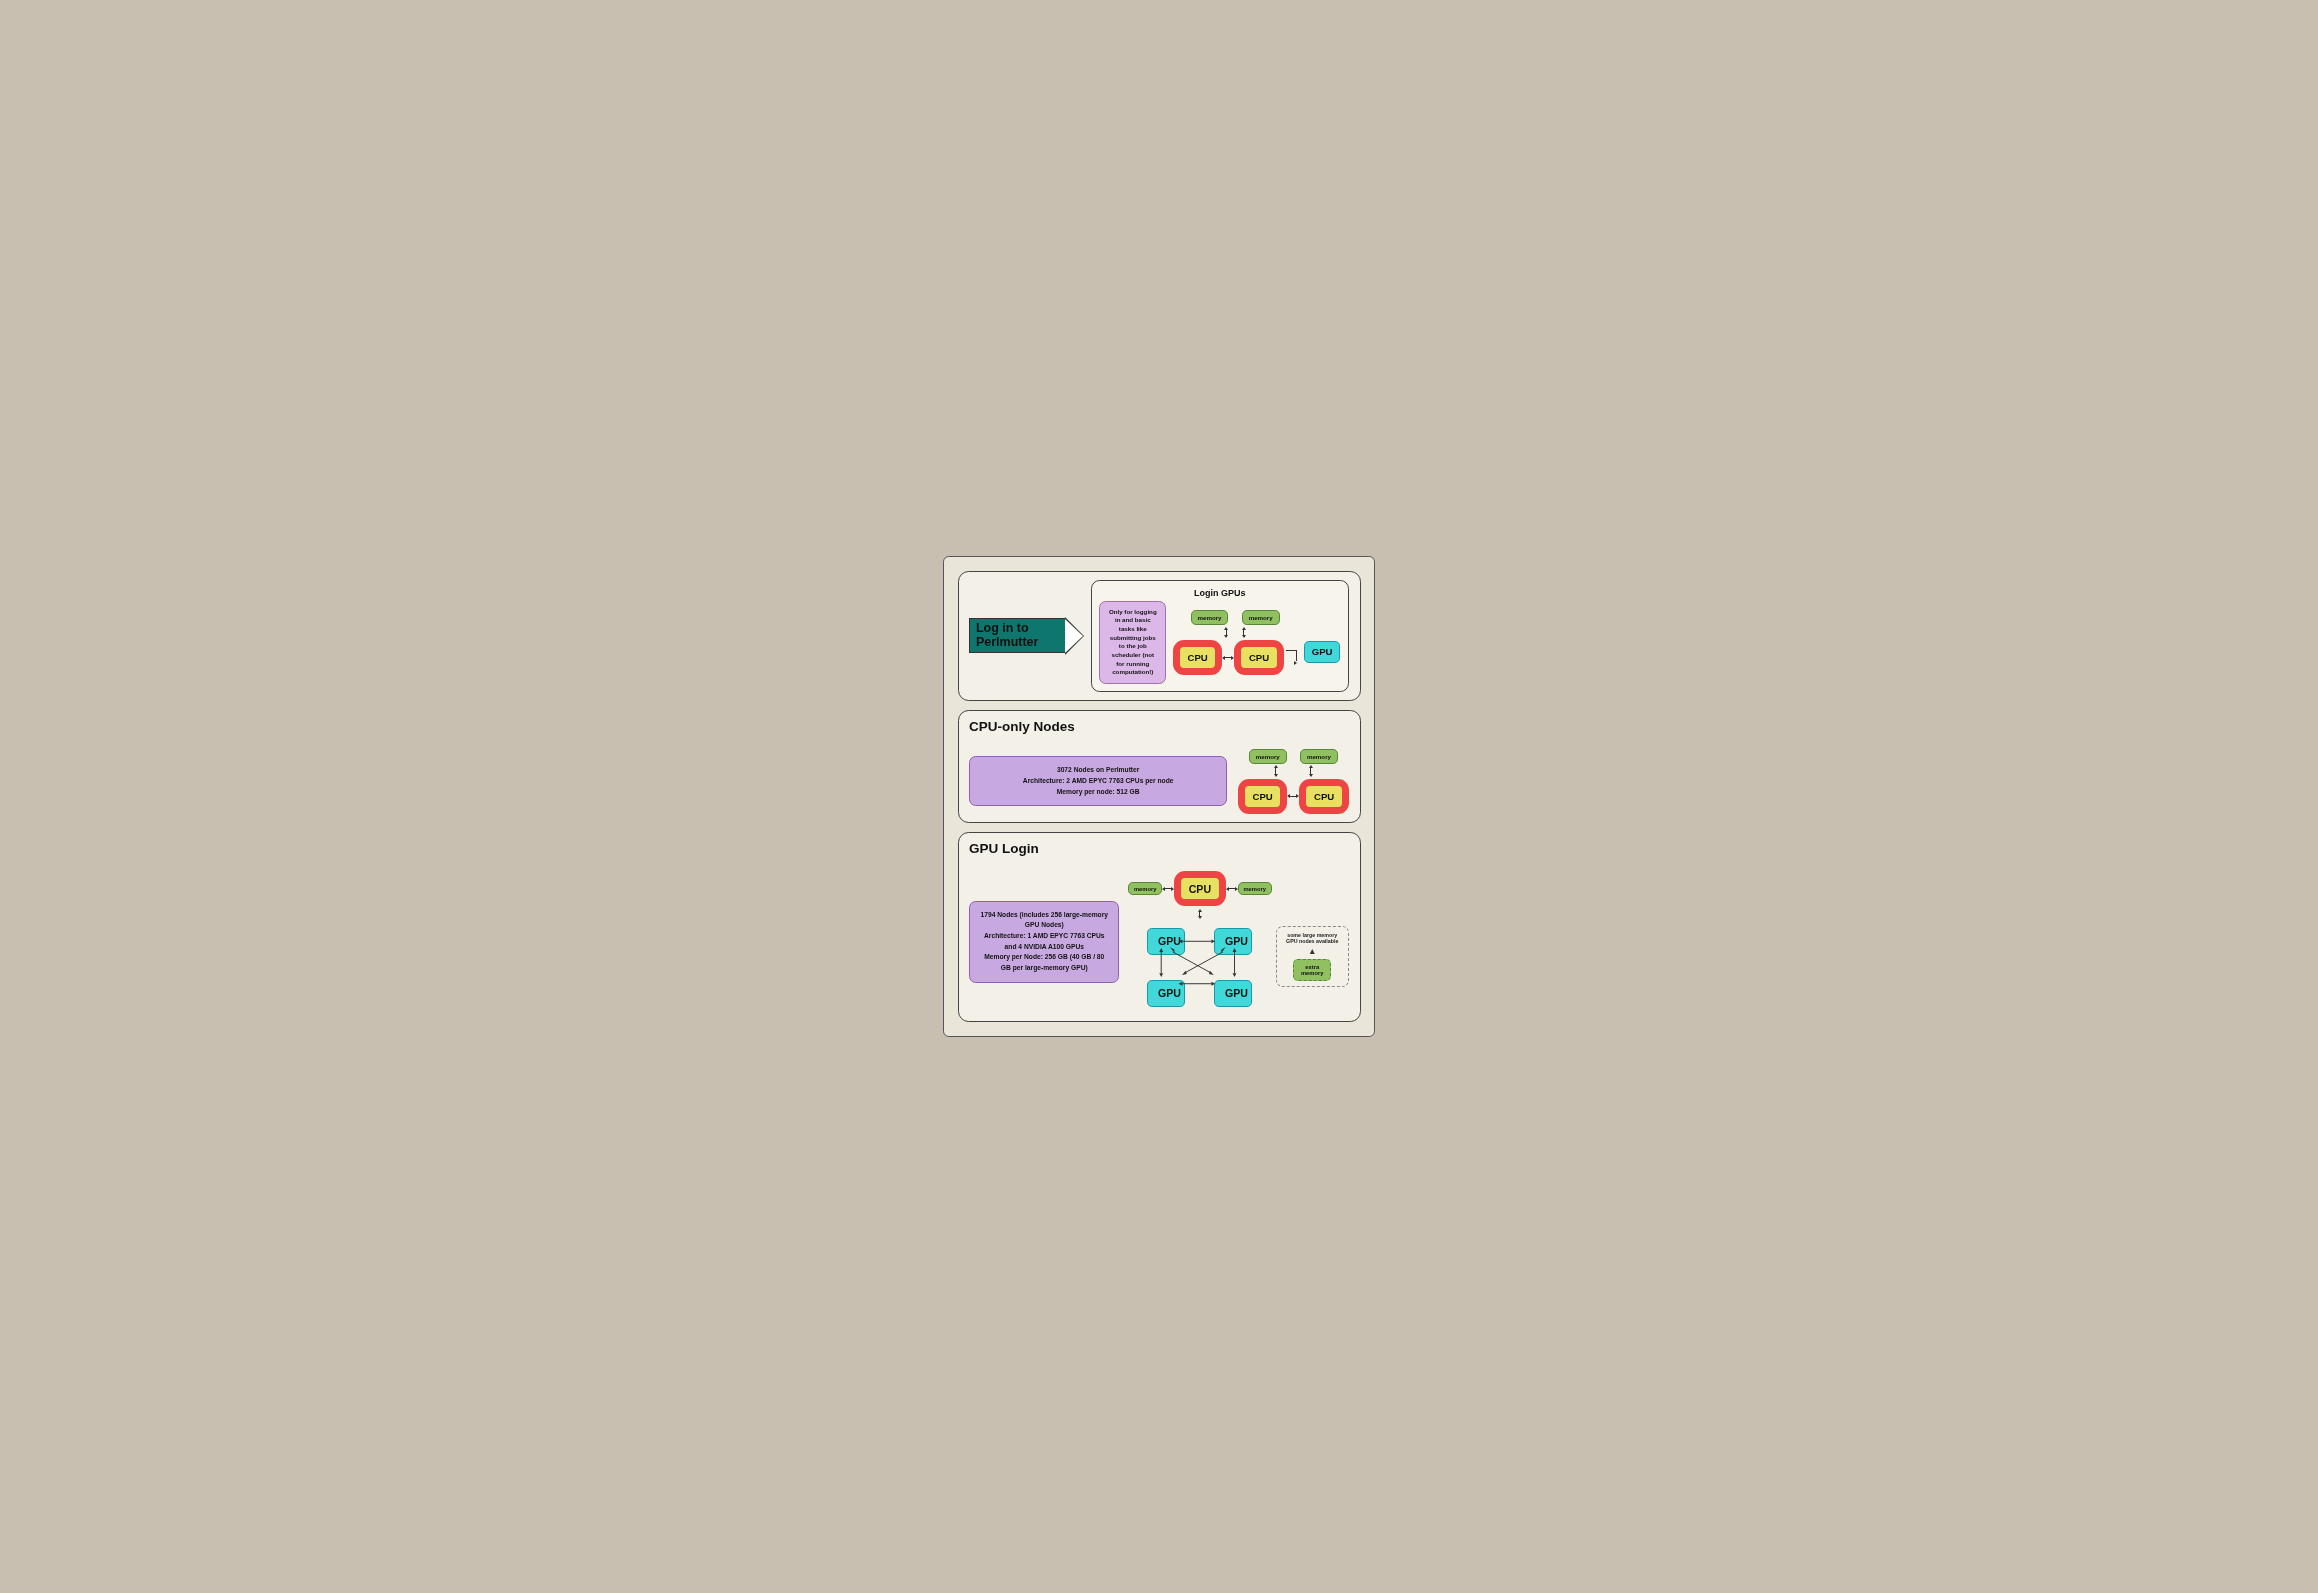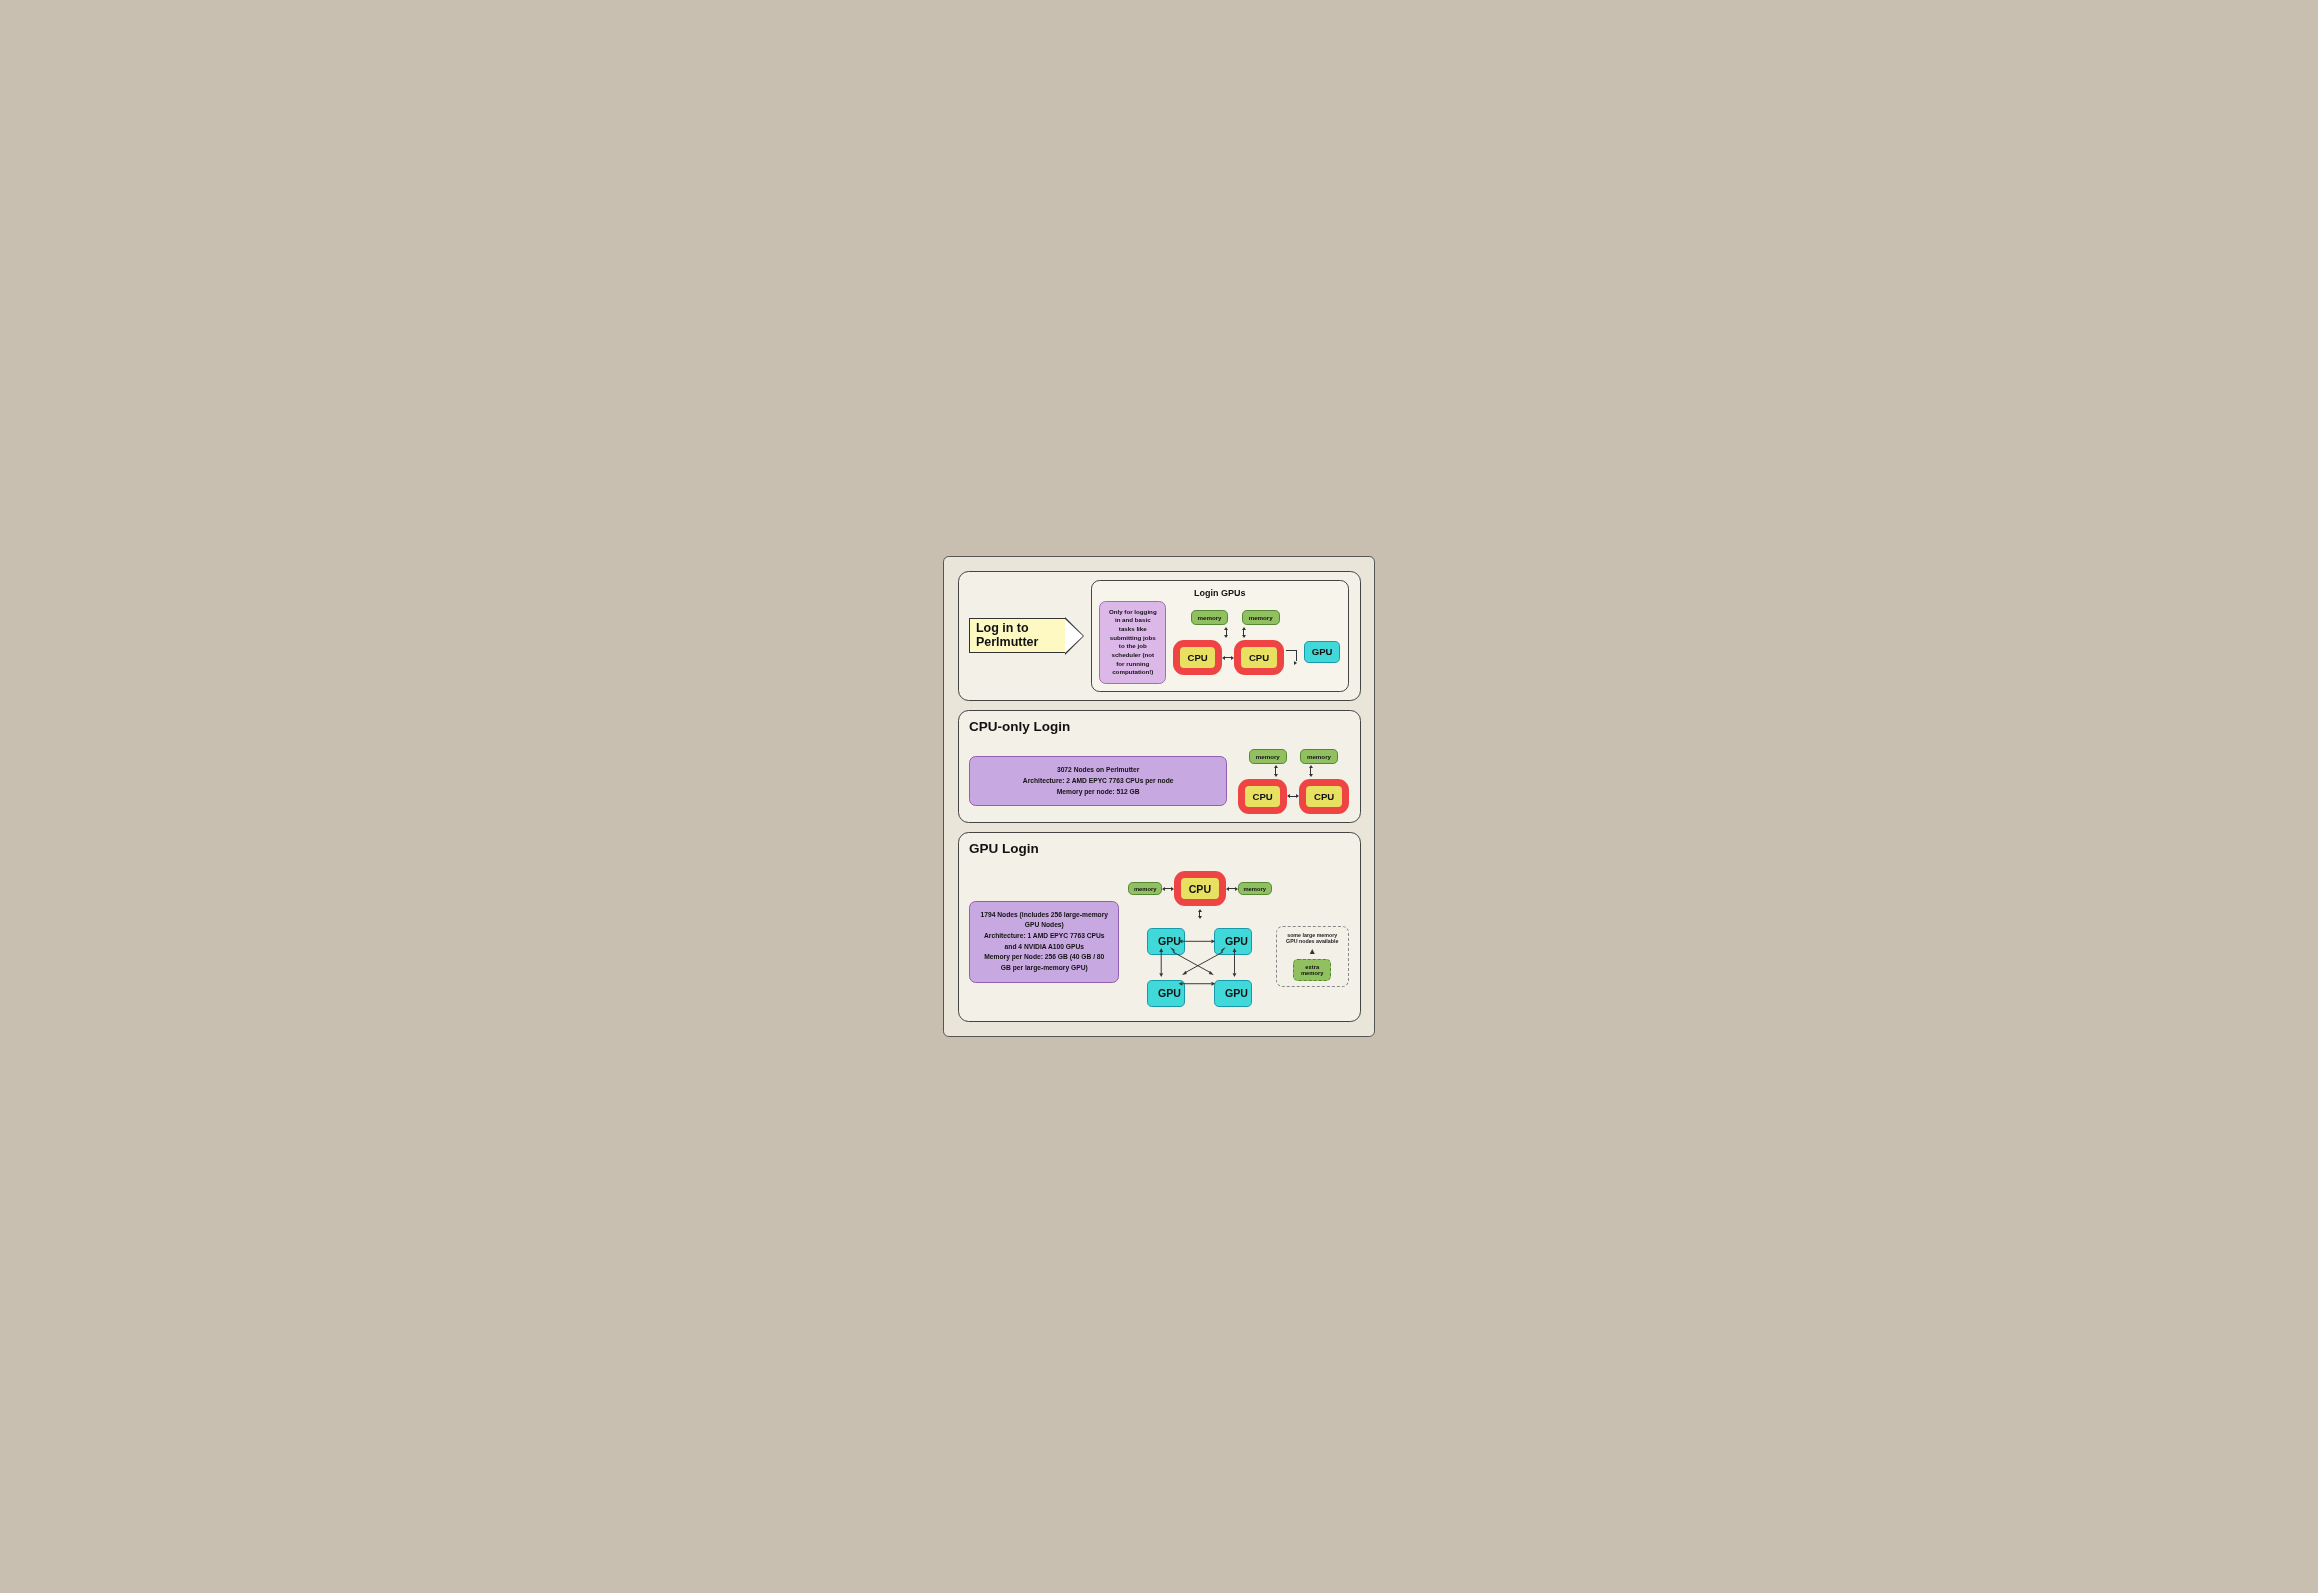--- a/index.html
+++ b/index.html
@@ -38,21 +38,21 @@
     }
 
     
     .big-arrow {
       display: flex;
       align-items: center;
       flex-shrink: 0;
     }
 
     .big-arrow-body {
-      background: #fef9c3;
+      background: #0f766e;
       border: 1.4px solid #333;
       border-right: none;
       height: 35px;
       width: 96px;
       display: flex;
       align-items: center;
       padding-left: 5.8px;
       position: relative;
     }
 
@@ -362,21 +362,21 @@
           <div style="display:flex; flex-direction:column; justify-content:flex-end; padding-top:19px;">
             <div class="gpu-box">GPU</div>
           </div>
         </div>
       </div>
 
     </div>
   </div>
 
   <div class="section-card" style="flex-direction:column; align-items:flex-start;">
-    <div class="section-heading-text">CPU-only Login</div>
+    <div class="section-heading-text">CPU-only Nodes</div>
     <div class="section-inner">
       <div class="info-box">
         <span>3072 Nodes on Perlmutter</span><br>
         <span>Architecture: 2 AMD EPYC 7763 CPUs per node</span><br>
         <span>Memory per node: 512 GB</span>
       </div>
 
       <div style="display:flex; flex-direction:column; align-items:center; gap:1.9px; flex-shrink:0;">
 
         <div style="display:flex; gap:13.5px; align-items:center;">

